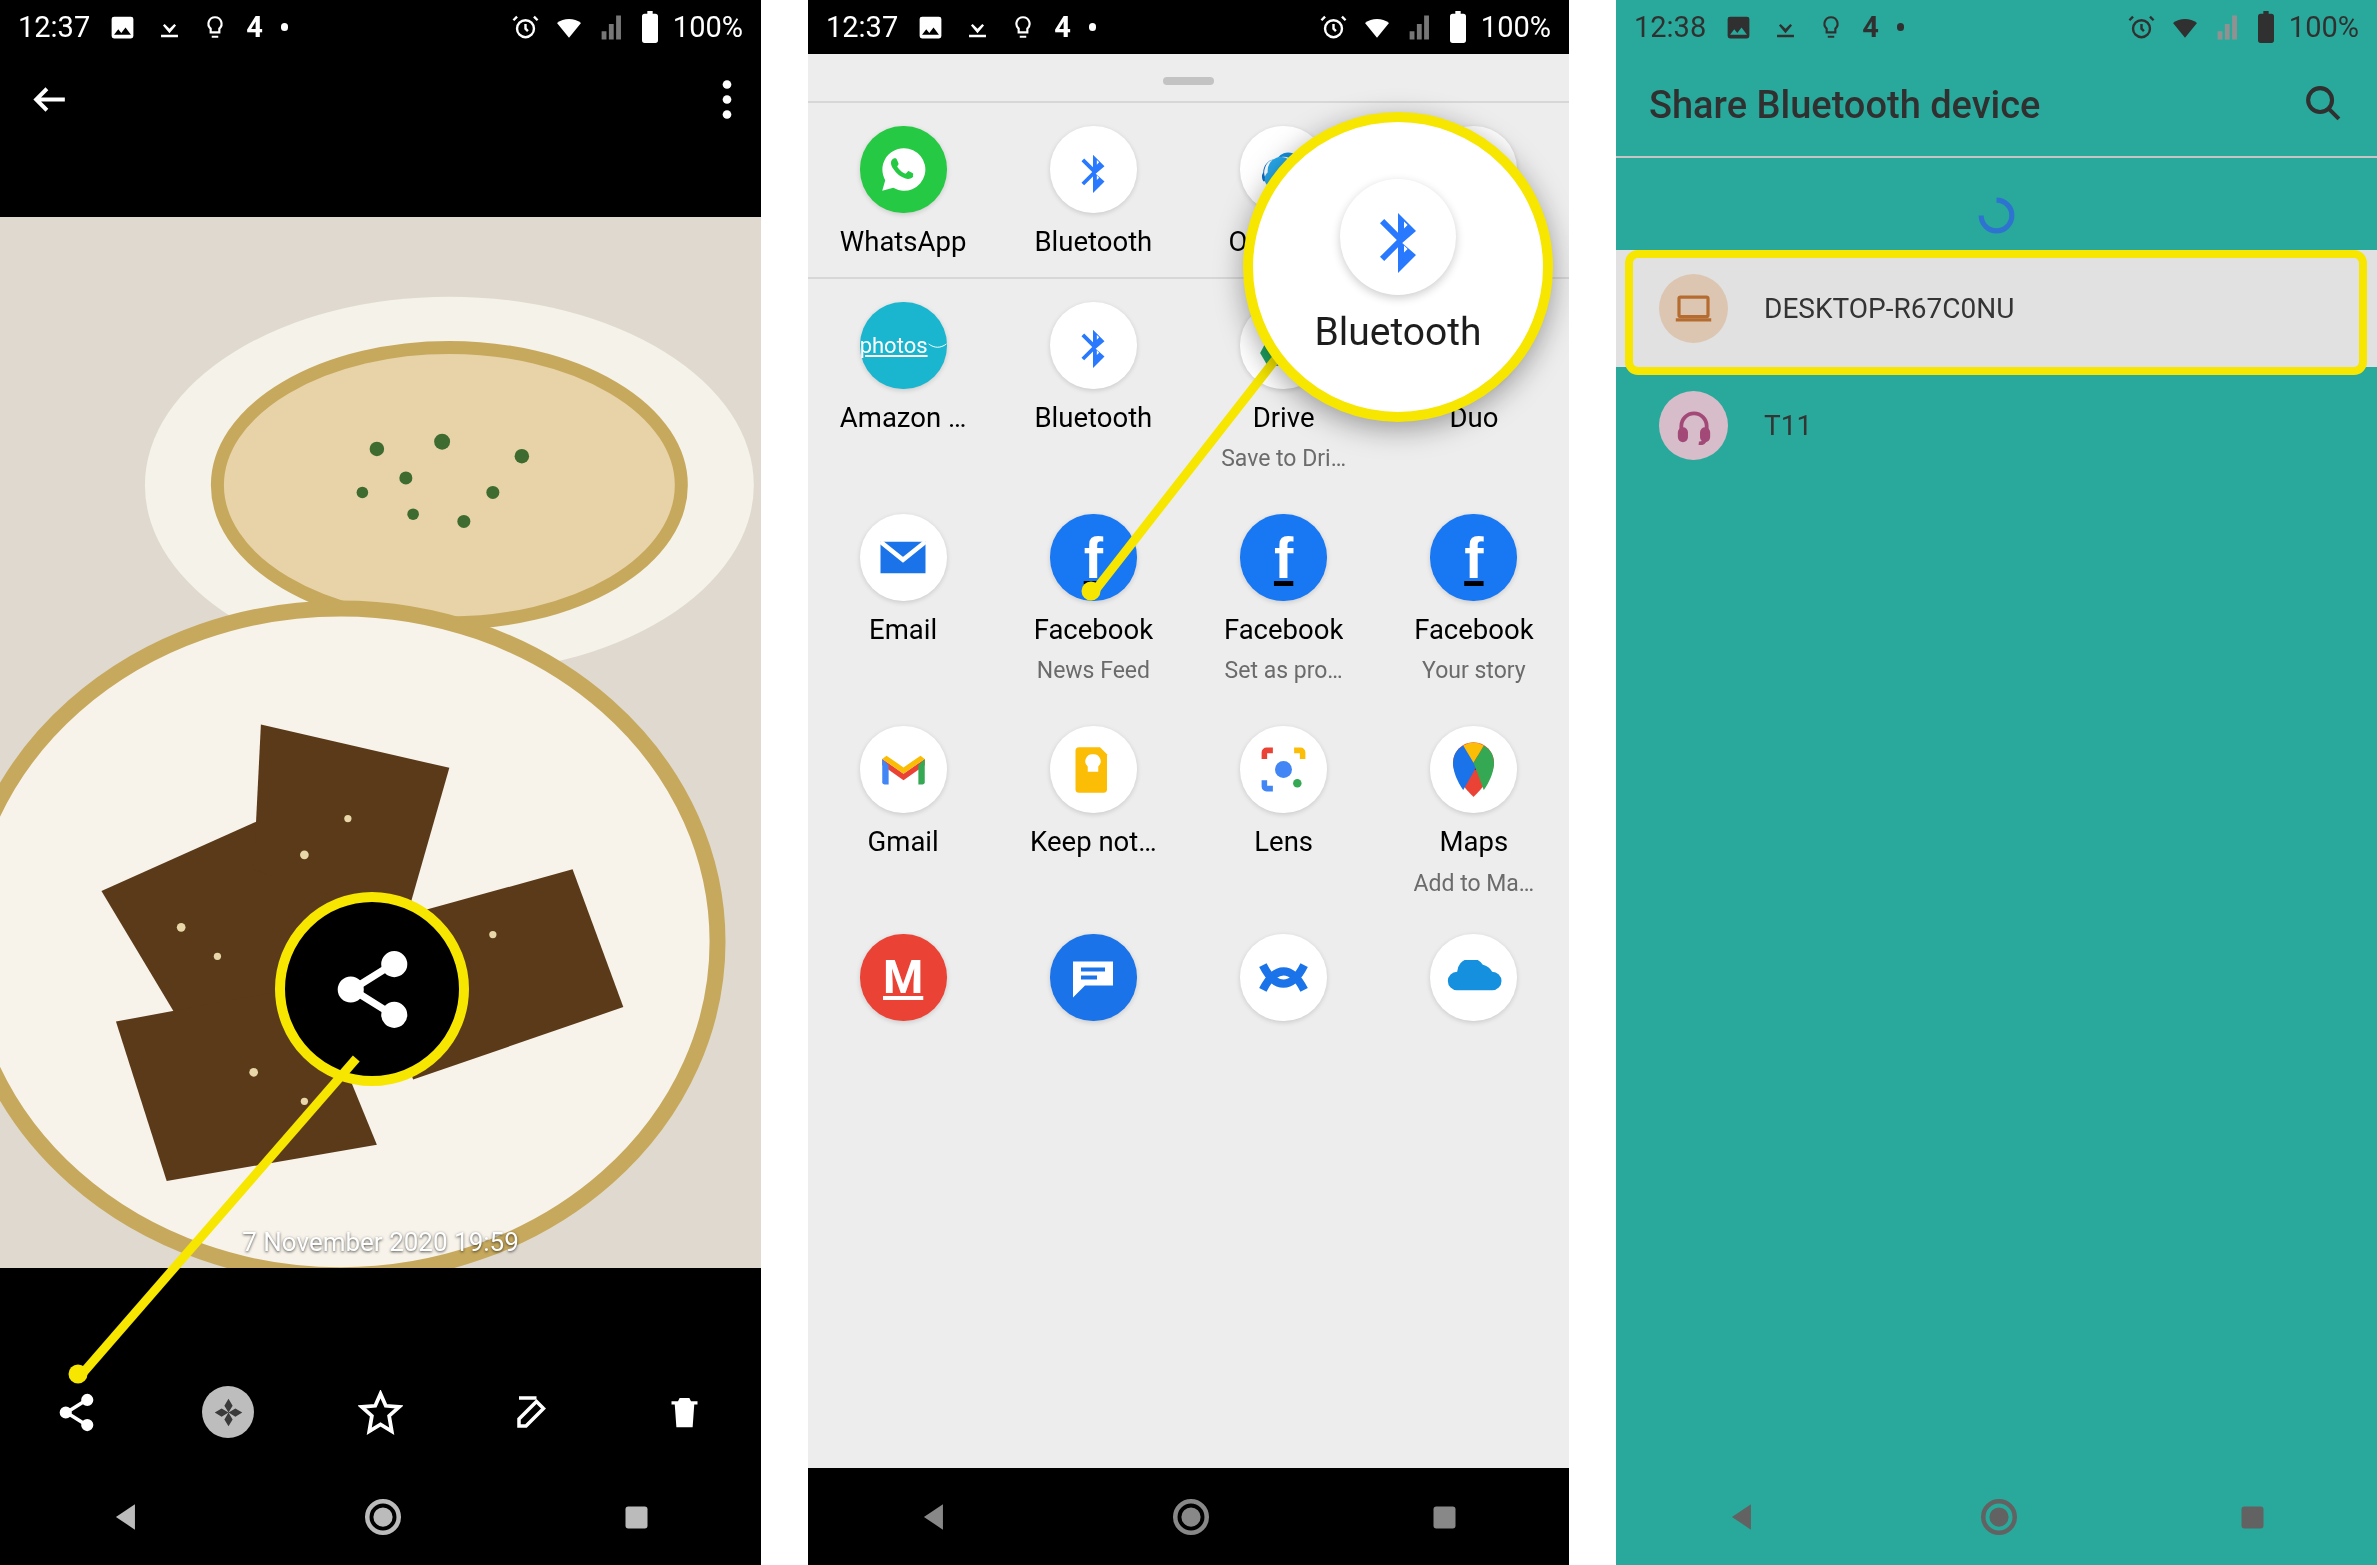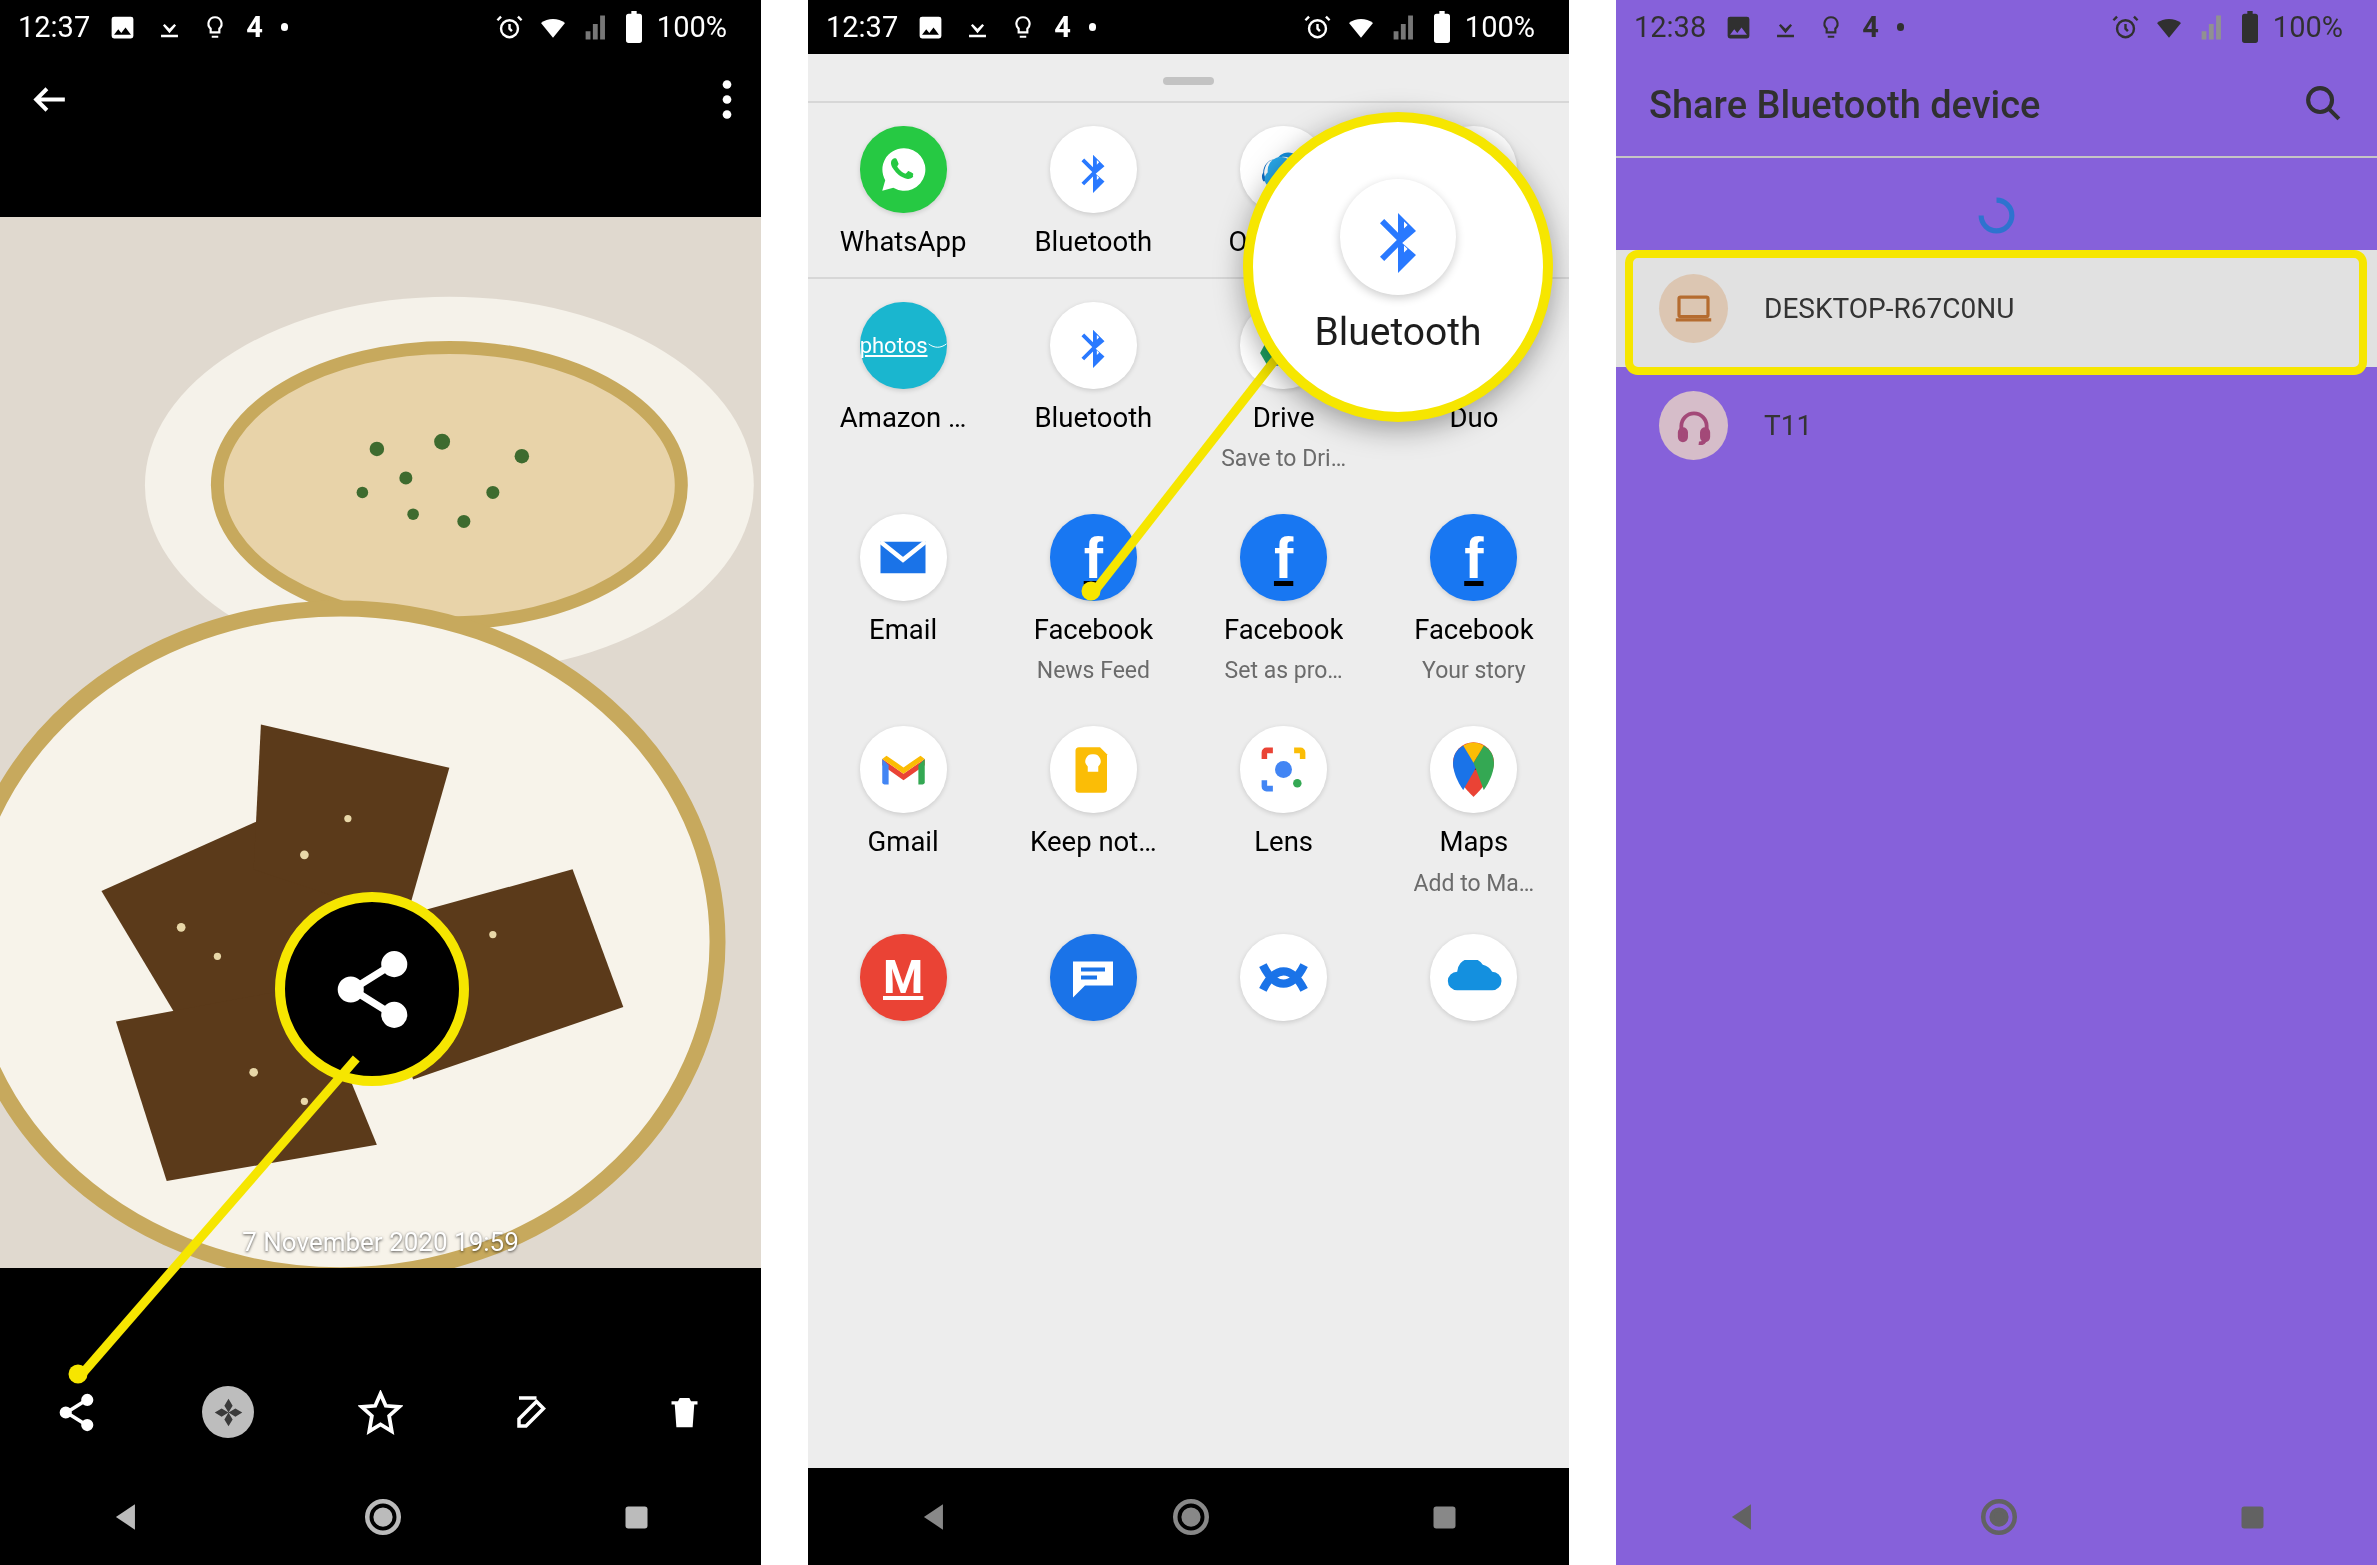--- a/index.html
+++ b/index.html
@@ -3,21 +3,21 @@
 <meta charset="utf-8">
 <style>
 html,body{margin:0;padding:0;background:#fff;font-family:Roboto,Arial,sans-serif;}
 .stage{width:2377px;height:1566px;position:relative;background:#fff;}
 .phone{position:absolute;top:0;width:761px;height:1566px;background:#000;overflow:hidden;}
 .p1{left:0;}
 .p2{left:808px;}
 .p3{left:1616px;}
 .gap1{position:absolute;top:0;left:761px;width:47px;height:1566px;background:#fff;}
 .gap2{position:absolute;top:0;left:1569px;width:47px;height:1566px;background:#fff;}
-.status-bar{position:absolute;top:0;left:0;right:16px;height:54px;background:#000;color:#fff;display:flex;align-items:center;font-size:29px;padding:0 18px;}
+.status-bar{position:absolute;top:0;left:0;right:0;height:54px;background:#000;color:#fff;display:flex;align-items:center;font-size:29px;padding:0 18px;}
 .sb-left{display:flex;align-items:center;gap:18px;}
 .sb-right{margin-left:auto;display:flex;align-items:center;gap:13px;}
 .status-bar svg{display:block;}
 .p3 .status-bar{background:rgba(0,0,0,0);color:#1d1d1d;}
 .sb-dot{width:7.2px;height:7.2px;border-radius:50%;background:currentColor;}
 .nav-bar{position:absolute;bottom:0;left:0;right:0;height:98px;display:flex;align-items:center;justify-content:space-around;background:#000;color:#fff;}
 .nav-bar svg{display:block;}
 .p3 .nav-bar .nav-icon{color:#5d5d5d;}
 .photo-topbar{position:absolute;top:54px;left:0;right:0;height:94px;display:flex;align-items:center;justify-content:space-between;padding:0 29px;background:#000;color:#fff;}
 .photo-img{position:absolute;top:217px;left:0;right:0;height:1051px;overflow:hidden;}
@@ -30,21 +30,21 @@
 .sheet-handle{width:51px;height:8px;border-radius:4.3px;background:#c3c3c3;margin:23px auto 16px auto;}
 .sheet-title{font-size:36px;font-weight:500;text-align:center;color:#222;margin-bottom:25px;}
 .sheet-divider{height:2.2px;background:#d7d7d7;}
 .row4{display:grid;grid-template-columns:repeat(4,1fr);padding:23px 0 19px 0;}
 .target{display:flex;flex-direction:column;align-items:center;gap:11.6px;}
 .target-label{font-size:27.5px;color:#000000;text-align:center;max-width:167px;white-space:nowrap;overflow:hidden;text-overflow:ellipsis;}
 .target-sub{font-size:23px;color:#6b6b6b;max-width:167px;white-space:nowrap;overflow:hidden;text-overflow:ellipsis;}
 .apps-header{font-size:29px;color:#6b6b6b;text-align:center;padding:25px 0;}
 .app-icon{width:87px;height:87px;border-radius:43px;background:#fff;box-shadow:0 1.4px 5.8px rgba(0,0,0,.15);display:flex;align-items:center;justify-content:center;text-decoration:underline;}
 .row-icons{display:grid;grid-template-columns:repeat(4,1fr);justify-items:center;padding:18px 0 0 0;}
-.bt-screen{position:absolute;top:0;left:0;right:0;bottom:0;background:#8b5cf6;}
+.bt-screen{position:absolute;top:0;left:0;right:0;bottom:0;background:#14b8a6;}
 .bt-overlay{position:absolute;inset:0;background:rgba(120,120,120,.22);z-index:5;}
 .bt-appbar{position:absolute;top:54px;left:0;right:0;height:101px;display:flex;align-items:center;padding:0 33px;color:#1d1d1d;}
 .bt-title{font-size:38px;font-weight:500;}
 .bt-search{margin-left:auto;}
 .bt-divider{position:absolute;top:156px;left:0;right:0;height:2.2px;background:#dcdcdc;}
 .bt-spinner{position:absolute;top:181px;left:0;right:0;height:69px;display:flex;align-items:center;justify-content:center;}
 .bt-list{position:absolute;top:250px;left:0;right:0;}
 .bt-row{height:117px;display:flex;align-items:center;padding:0 43px;gap:36px;}
 .bt-row-icon{width:69px;height:69px;border-radius:35px;display:flex;align-items:center;justify-content:center;}
 .bt-row-label{font-size:28px;color:#222;}

